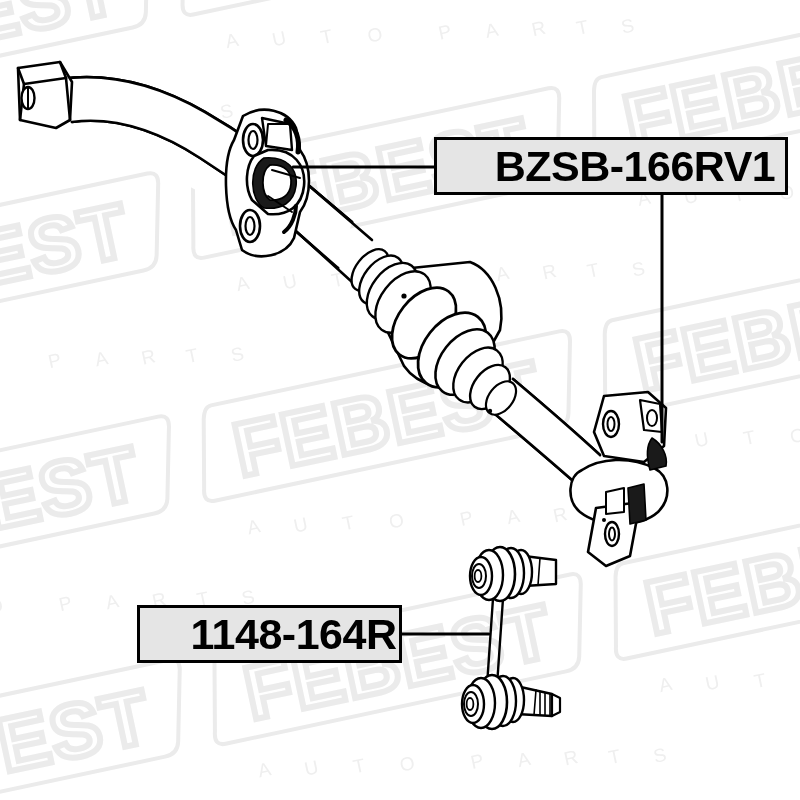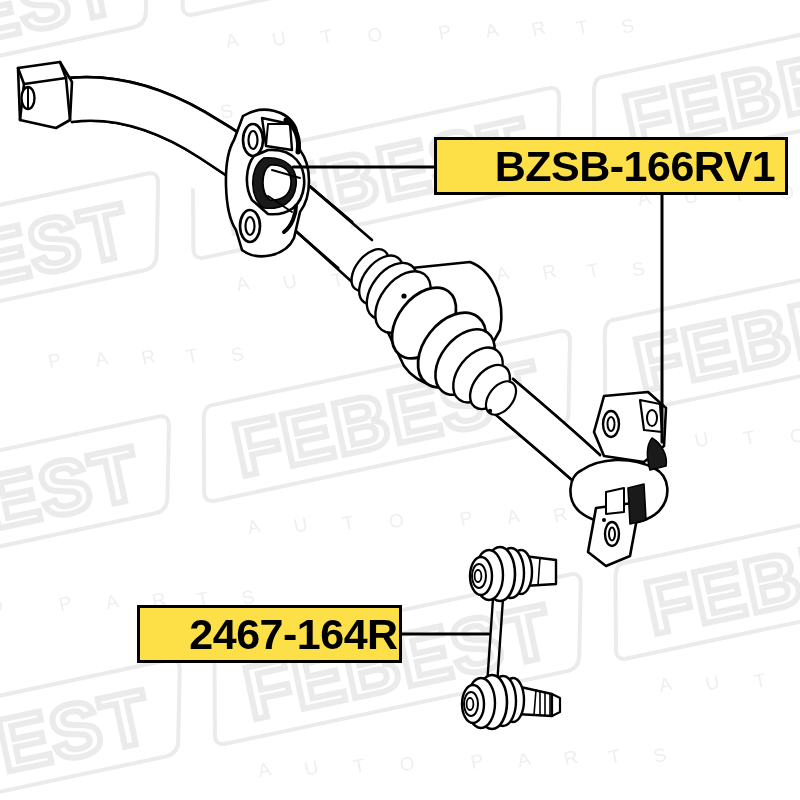--- a/index.html
+++ b/index.html
@@ -24,21 +24,21 @@
     top: 0;
     width: 800px;
     height: 800px;
   }
   #watermarks { z-index: 1; }
   #artwork { z-index: 2; }
   #labels { position: absolute; left:0; top:0; width:800px; height:800px; z-index: 3; }
 
   .part-label {
     position: absolute;
-    background: #fde047;
+    background: #e5e5e5;
     border: 3px solid #000000;
     box-sizing: border-box;
     display: flex;
     align-items: center;
     justify-content: center;
     padding-left: 48px;
   }
   .part-label span {
     font-family: "Liberation Sans", sans-serif;
     font-weight: bold;
@@ -276,17 +276,17 @@
 
     </g>
   </svg>
 
   <div id="labels">
     <div class="part-label" id="label-bzsb">
       <span>BZSB-166RV1</span>
     </div>
 
     <div class="part-label" id="label-1623">
-      <span>2467-164R</span>
+      <span>1148-164R</span>
     </div>
   </div>
 
 </div>
 
 </body></html>

